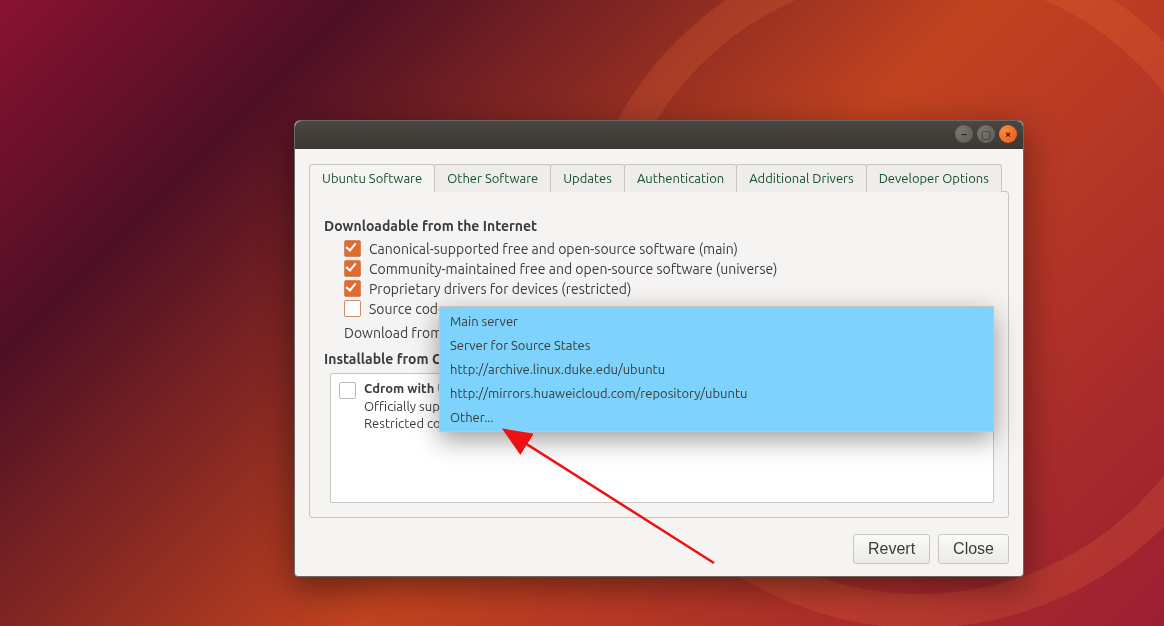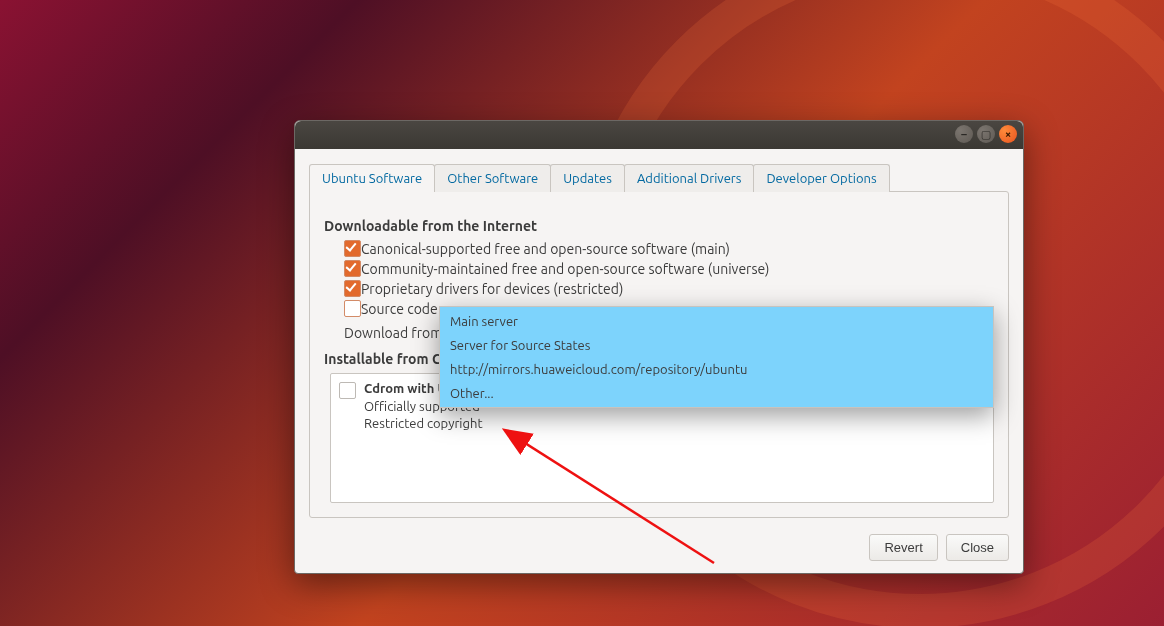--- a/index.html
+++ b/index.html
@@ -7,31 +7,31 @@
 body::before{content:"";position:absolute;right:-100px;top:-60px;width:620px;height:620px;border:34px solid rgba(255,120,60,.18);border-radius:50%;pointer-events:none}
 .win{position:absolute;left:294px;top:120px;width:728px;background:#f6f4f3;border:1px solid #6c6864;border-radius:6px 6px 4px 4px;box-shadow:0 10px 34px rgba(0,0,0,.45)}
 .tbar{height:28px;background:linear-gradient(#4a4641,#3b3833);border-radius:6px 6px 0 0;display:flex;align-items:center;color:#e6e4e1;font-weight:600;font-size:13px;position:relative}
 .tbar .title{flex:1;text-align:center}
 .wbtns{position:absolute;right:6px;top:4px;display:flex;gap:4px}
 .wbtn{width:18px;height:18px;border-radius:50%;display:flex;align-items:center;justify-content:center;font-size:11px;line-height:1;color:#2a2825}
 .wbtn.min{background:radial-gradient(circle at 30% 30%,#7b756f,#5f5a54)}
 .wbtn.max{background:radial-gradient(circle at 30% 30%,#7b756f,#5f5a54)}
 .wbtn.close{background:radial-gradient(circle at 30% 30%,#ff8a3a,#e95420);color:#3a1a00}
 .tabs{display:flex;padding:14px 14px 0 14px;gap:0}
-.tab{padding:6px 12px 7px;border:1px solid #c9c5c0;border-bottom:none;background:#efedeb;color:#0369a1;font-size:13px;position:relative;top:1px;border-radius:3px 3px 0 0;cursor:default}
+.tab{padding:6px 12px 7px;border:1px solid #c9c5c0;border-bottom:none;background:#efedeb;color:#14532d;font-size:13px;position:relative;top:1px;border-radius:3px 3px 0 0;cursor:default}
 .tab+.tab{margin-left:-1px}
 .tab.active{background:#f6f4f3;z-index:2}
 .pane{border:1px solid #c9c5c0;margin:0 14px 10px 14px;border-radius:0 3px 3px 3px;background:#f6f4f3;padding:10px 14px 14px 14px}
 .sect-h{font-weight:700;margin:16px 0 6px 0}
-.ck-row{display:flex;align-items:center;margin:3px 0 3px 20px}
+.ck-row{display:flex;align-items:center;gap:8px;margin:3px 0 3px 20px}
 .ck{appearance:none;width:15px;height:15px;border:1px solid #d38b67;border-radius:2px;background:#fff;display:inline-block;position:relative;cursor:pointer}
 .ck.checked{background:#e26a2d}
 .ck.checked::after{content:"";position:absolute;left:3px;top:0px;width:4px;height:8px;border:solid #fff;border-width:0 2px 2px 0;transform:rotate(40deg)}
 .dl-row{display:flex;align-items:center;gap:8px;margin:8px 0 4px 20px}
-.panebtn{border:1px solid #c9c5c0;background:linear-gradient(#fafaf9,#eceae7);border-radius:3px;padding:5px 14px;font-size:13px;color:#3c3c3c;cursor:default}
+.panebtn{border:1px solid #c9c5c0;background:linear-gradient(#fafaf9,#eceae7);border-radius:3px;padding:5px 14px;font-size:16px;color:#3c3c3c;cursor:default}
 .footer{display:flex;justify-content:flex-end;gap:8px;padding:6px 14px 12px 14px}
 .listbox{border:1px solid #c9c5c0;background:#fff;border-radius:2px;margin:6px 0 0 6px;height:120px;padding:4px 8px;overflow:hidden}
 .li-row{display:flex;align-items:flex-start;gap:8px;margin:2px 0}
 .li-row .ck{border-color:#bdb9b4}
 .li-text{font-size:13px;line-height:1.35}
 .li-text .t1{font-weight:700}
 
 .menu{position:absolute;left:439px;top:306px;width:553px;background:#7dd3fc;border:1px solid #c7c3be;box-shadow:0 8px 24px rgba(0,0,0,.38);padding:2px 0;z-index:5}
 .menu .mi{padding:5px 10px;font-size:13px;cursor:default}
 
@@ -46,20 +46,21 @@
       <div class="wbtn min">–</div>
       <div class="wbtn max">▢</div>
       <div class="wbtn close">×</div>
     </div>
   </div>
 
   <div class="tabs">
     <div class="tab active">Ubuntu Software</div>
     <div class="tab">Other Software</div>
     <div class="tab">Updates</div>
+    <div class="tab">Authentication</div>
     <div class="tab">Additional Drivers</div>
     <div class="tab">Developer Options</div>
   </div>
 
   <div class="pane">
     <div class="sect-h">Downloadable from the Internet</div>
 
     <div class="ck-row">
       <span class="ck checked"></span>
       <span>Canonical-supported free and open-source software (main)</span>
@@ -96,20 +97,21 @@
 
   <div class="footer">
     <button class="panebtn">Revert</button>
     <button class="panebtn">Close</button>
   </div>
 </div>
 
 <div class="menu">
   <div class="mi">Main server</div>
   <div class="mi">Server for Source States</div>
+  <div class="mi">http://archive.linux.duke.edu/ubuntu</div>
   <div class="mi">http://mirrors.huaweicloud.com/repository/ubuntu</div>
   <div class="mi">Other...</div>
 </div>
 
 <svg class="arrow" width="260" height="160">
   <defs>
     <marker id="ah" markerWidth="12" markerHeight="12" refX="10" refY="5" orient="auto">
       <path d="M0,0 L12,5 L0,10 Z" fill="#e11"></path>
     </marker>
   </defs>

